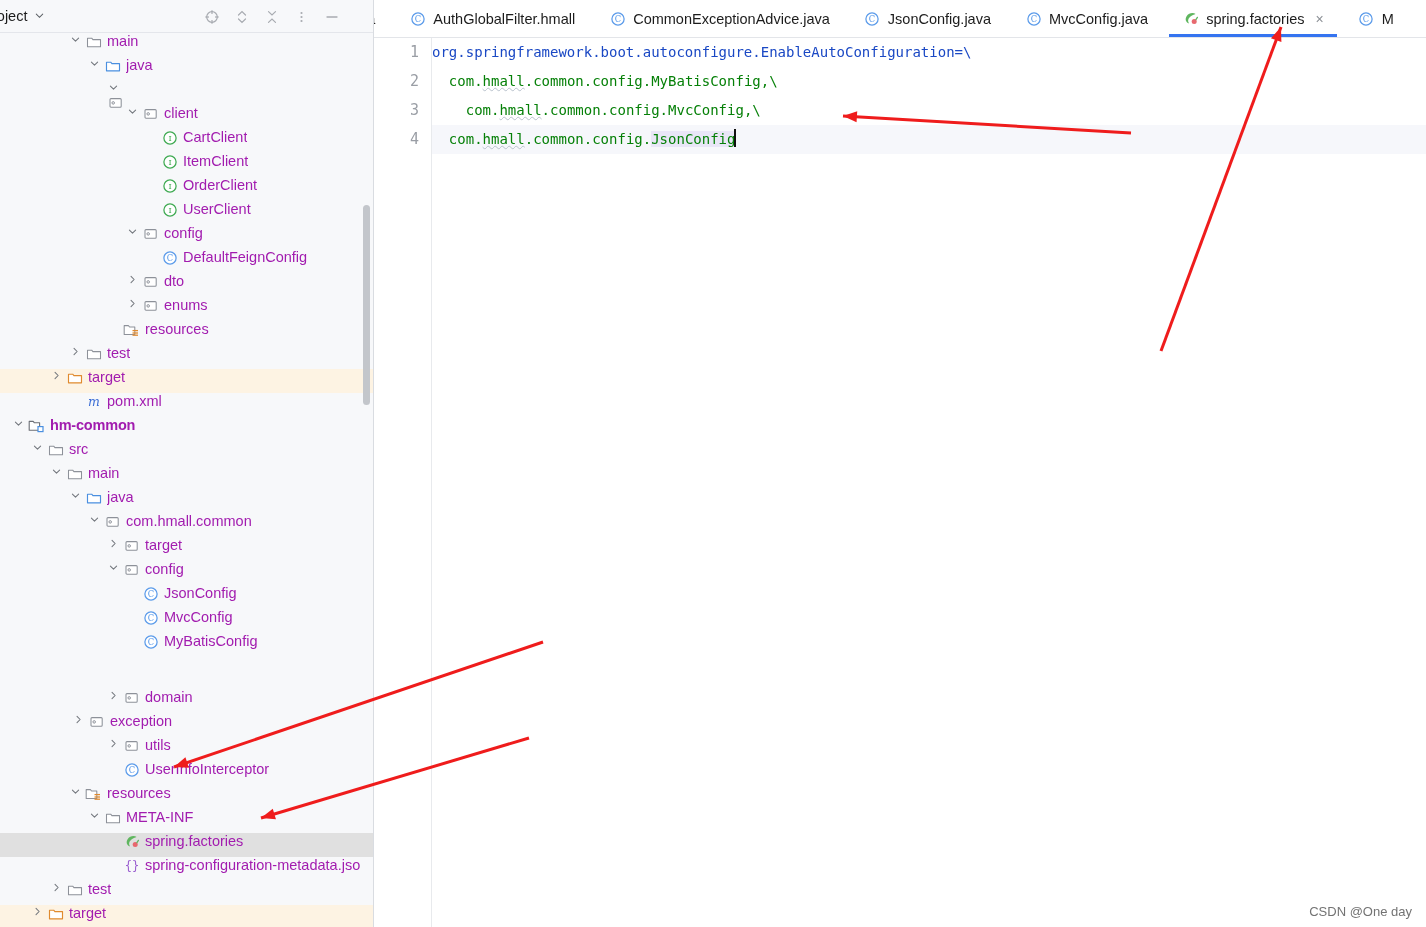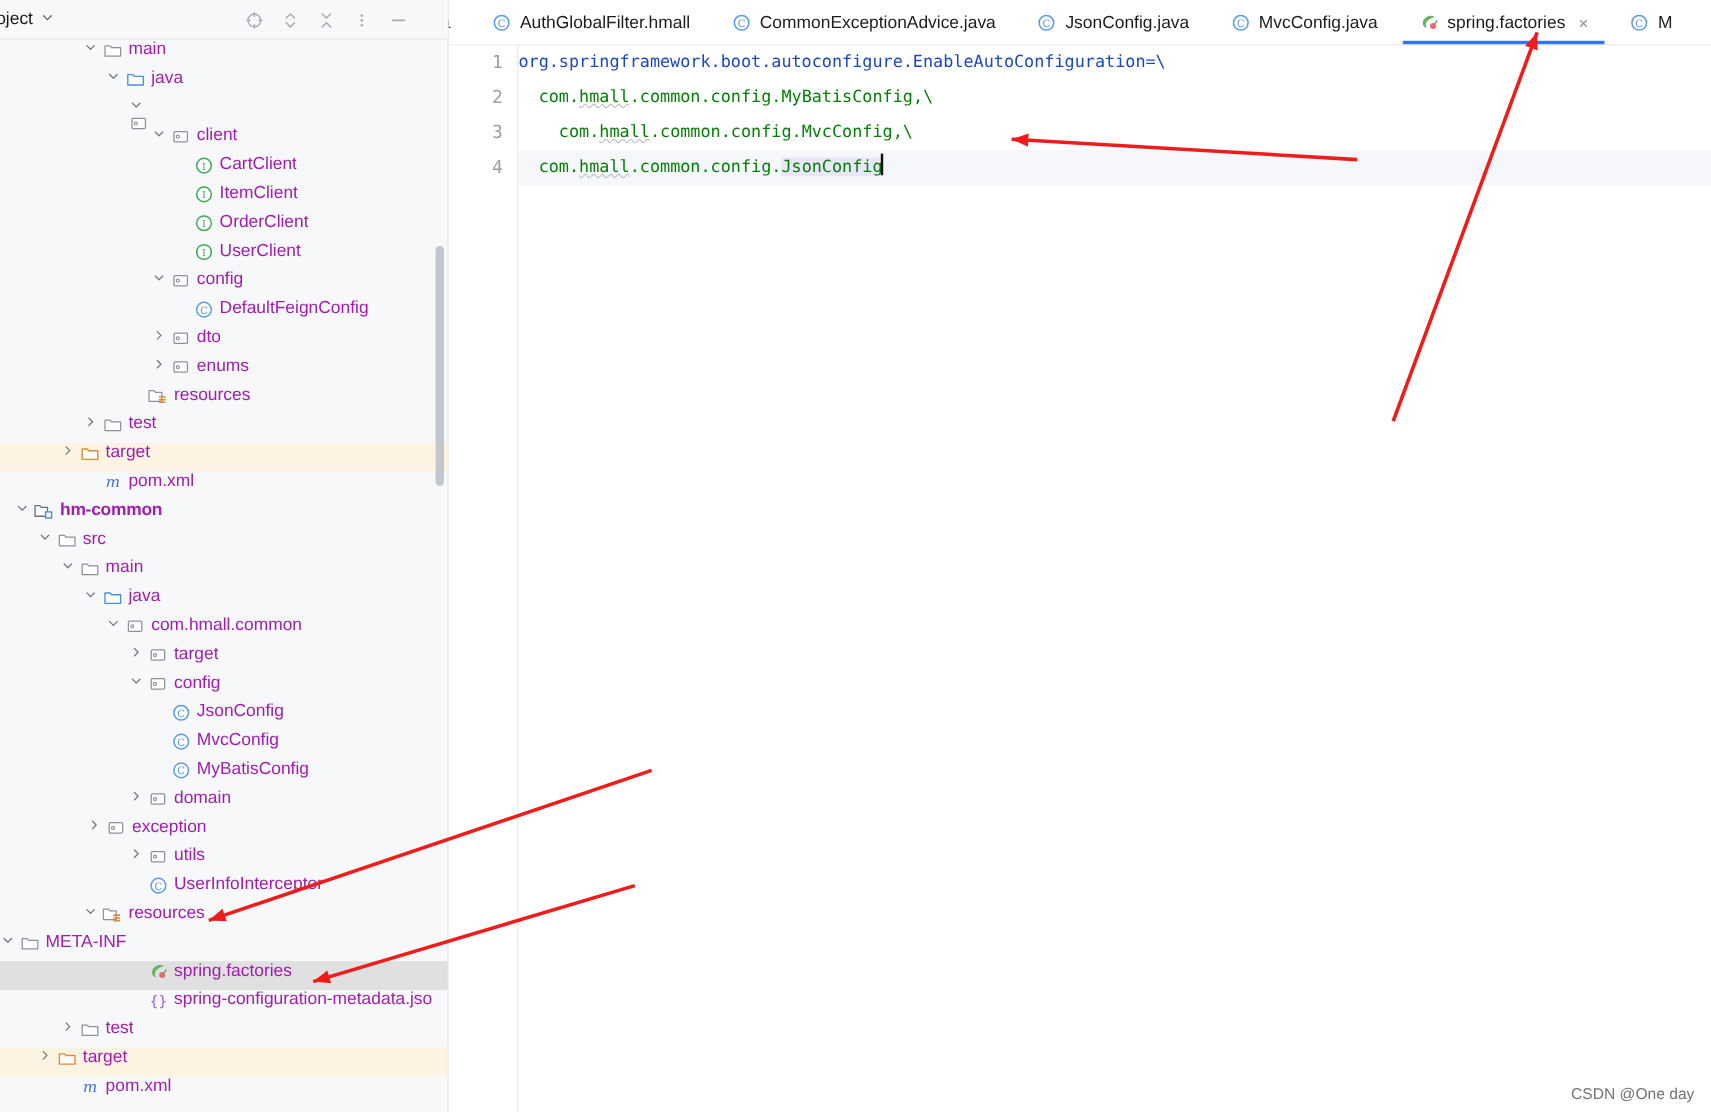--- a/index.html
+++ b/index.html
@@ -601,21 +601,21 @@
         <div class="row" style="padding-left: 126px;">
           <span class="arrow none"></span>
           <span class="tree-icon">
             <svg width="16" height="16" viewBox="0 0 16 16">
               <circle cx="8" cy="8" r="6.1" fill="#fff" stroke="#5b9bea" stroke-width="1.25"></circle>
               <text x="8" y="11.3" font-size="8.4" font-family="DejaVu Serif, serif" fill="#5b9bea" text-anchor="middle">C</text>
             </svg>
           </span>
           <span class="label">MyBatisConfig</span>
         </div>
-        <div class="row" style="padding-left: 107px;">
+        <div class="row" style="padding-left: 107px; margin-top: 32px;">
           <span class="arrow">
             <svg width="11" height="11" viewBox="0 0 12 12">
               <path d="M4.4 2.6 L7.8 6 L4.4 9.4" stroke="#73777d" stroke-width="1.15" fill="none" stroke-linecap="round" stroke-linejoin="round"></path>
             </svg>
           </span>
           <span class="tree-icon">
             <svg width="16" height="16" viewBox="0 0 16 16">
               <rect x="2" y="3.6" width="11.2" height="8.6" rx="1" fill="#fff" stroke="#8d9199" stroke-width="1.05"></rect>
               <circle cx="5.2" cy="7.9" r="1.25" fill="none" stroke="#8d9199" stroke-width="1"></circle>
             </svg>
@@ -669,21 +669,21 @@
           <span class="tree-icon">
             <svg width="17" height="16" viewBox="0 0 17 16">
               <path d="M1.2 3.6 h4.2 l1.2 1.4 h5.2 v7.4 h-10.6 z" fill="#fff" stroke="#8d9199" stroke-width="1.05" stroke-linejoin="round"></path>
               <line x1="9.5" y1="8.6" x2="15" y2="8.6" stroke="#e08a2e" stroke-width="1.3"></line>
               <line x1="9.5" y1="11" x2="15" y2="11" stroke="#e08a2e" stroke-width="1.3"></line>
               <line x1="9.5" y1="13.2" x2="15" y2="13.2" stroke="#e08a2e" stroke-width="1.3"></line>
             </svg>
           </span>
           <span class="label">resources</span>
         </div>
-        <div class="row" style="">
+        <div class="row" style="padding-left: 88px;">
           <span class="arrow">
             <svg width="11" height="11" viewBox="0 0 12 12">
               <path d="M2.6 4.4 L6 7.8 L9.4 4.4" stroke="#73777d" stroke-width="1.15" fill="none" stroke-linecap="round" stroke-linejoin="round"></path>
             </svg>
           </span>
           <span class="tree-icon">
             <svg width="16" height="16" viewBox="0 0 16 16">
               <path d="M1.5 4.2 h4.2 l1.2 1.4 h7.6 v7.2 h-13 z" fill="#fff" stroke="#8d9199" stroke-width="1.05" stroke-linejoin="round"></path>
             </svg>
           </span>

